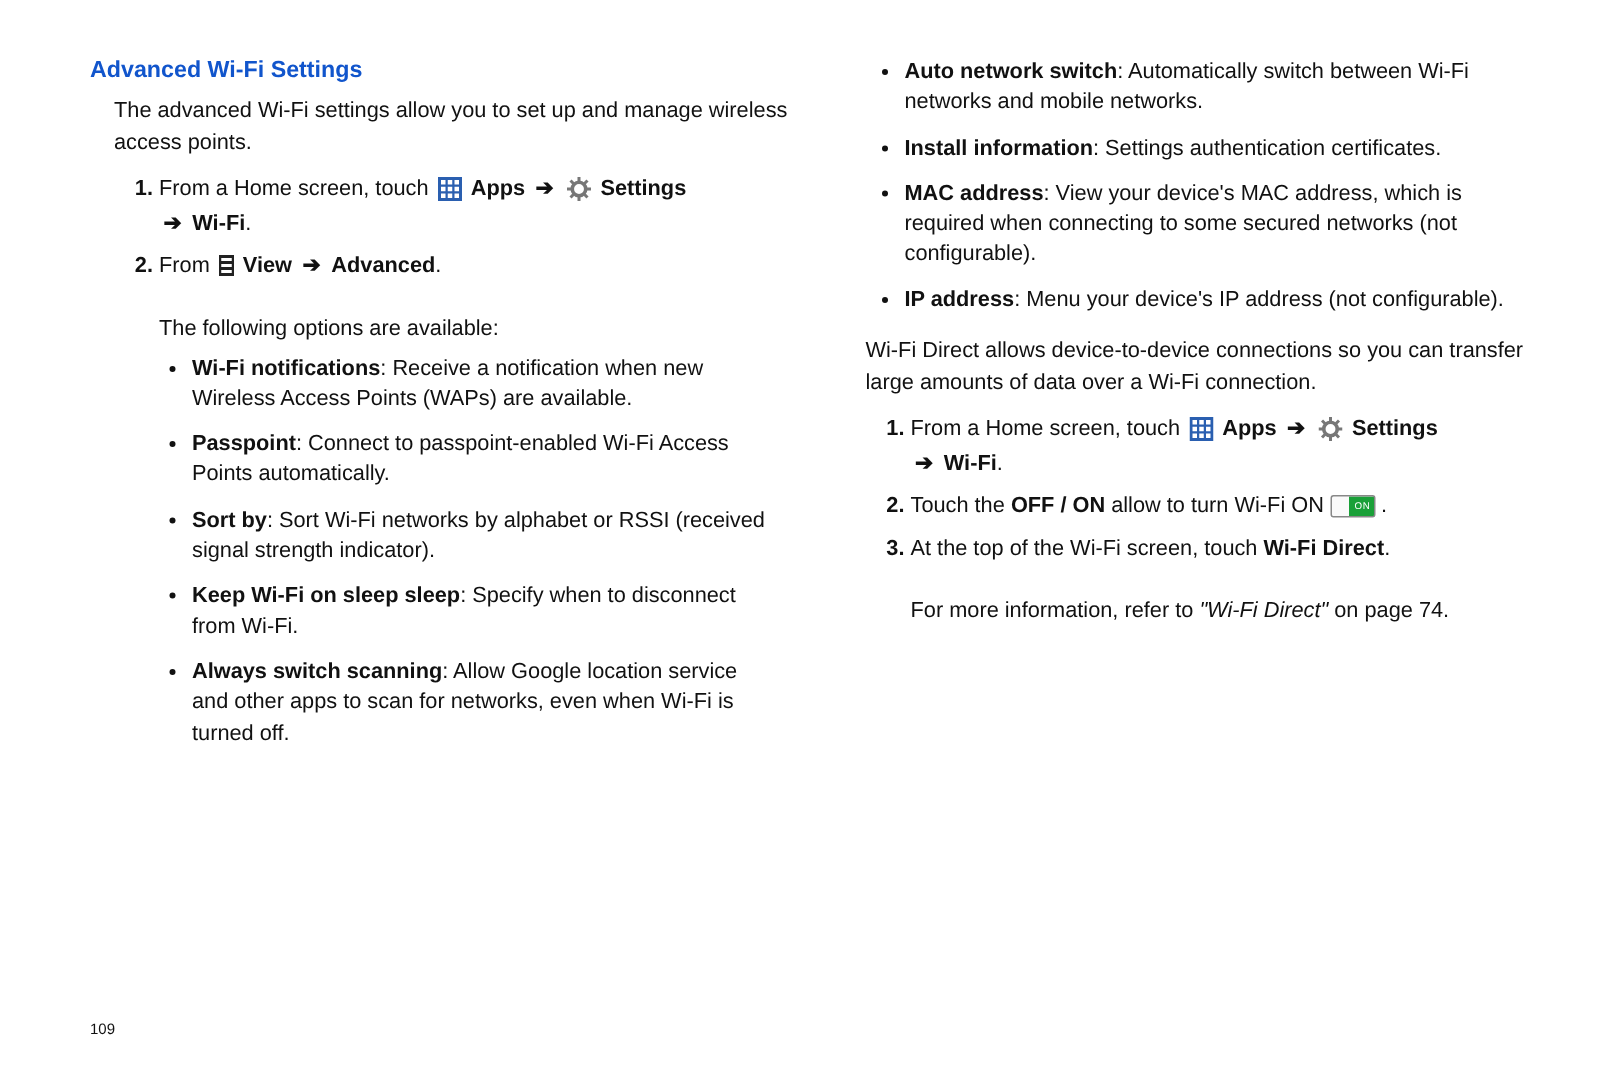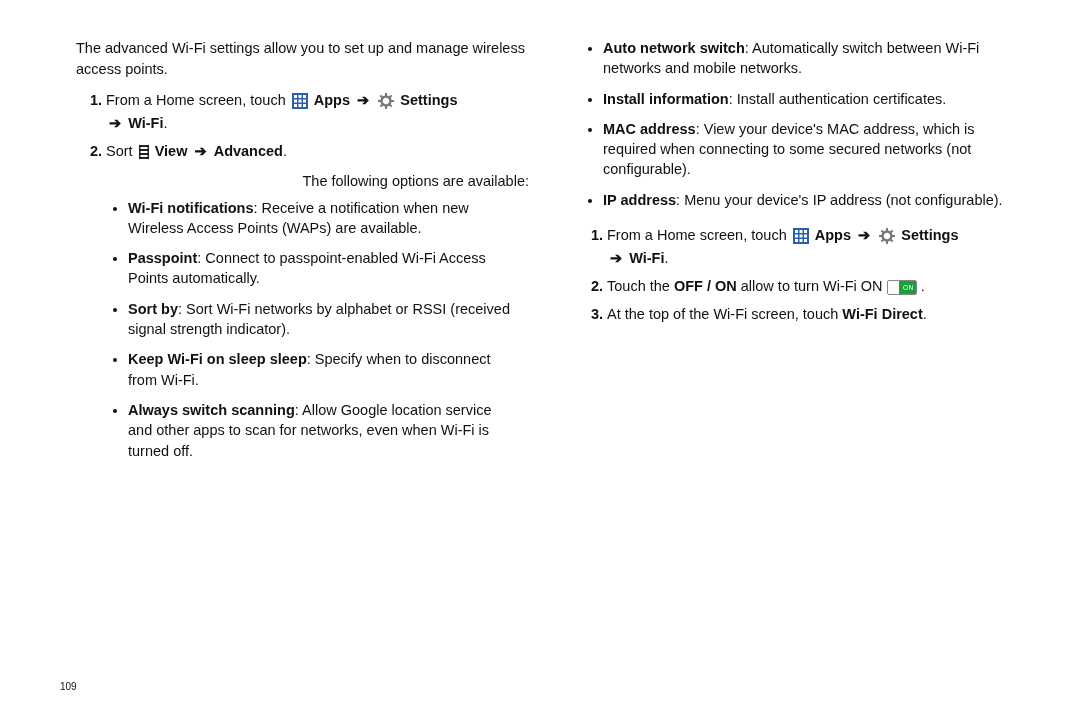--- a/index.html
+++ b/index.html
@@ -32,23 +32,22 @@
     line-height: 1.42;
   }
   ol.steps {
     margin: 0 0 6px 18px;
     padding-left: 28px;
     line-height: 1.55;
   }
   ol.steps > li { margin-bottom: 6px; }
   ol.steps > li::marker { font-weight: bold; }
   .sub {
-    margin: 8px 0 6px 0;
+    margin: 20px 0 6px 0;
     line-height: 1.45;
-    text-align: right;
   }
   ul.opts {
     list-style: disc;
     margin: 0 14px 0 -4px;
     padding-left: 26px;
   }
   ul.opts > li {
     margin-bottom: 10px;
     line-height: 1.4;
     font-family: Arial, Helvetica, sans-serif;
@@ -93,20 +92,21 @@
     font-size: 6.5px;
     letter-spacing: 0.4px;
   }
 </style>
 </head>
 <body>
 
 <div class="cols">
 
   <div class="col">
+    <h3 class="section">Advanced Wi-Fi Settings</h3>
     <p class="intro">The advanced Wi-Fi settings allow you to set up and manage wireless access points.</p>
     <ol class="steps">
       <li>
         <span>From a Home screen, touch </span>
         <span class="icon">
           <svg width="16" height="16" viewBox="0 0 16 16">
               <rect width="16" height="16" fill="#2a5fb0"></rect>
               <g fill="#fff">
                 <rect x="2" y="2" width="3" height="3"></rect>
                 <rect x="6.5" y="2" width="3" height="3"></rect>
@@ -137,21 +137,21 @@
                   <rect x="5" y="-1" width="3" height="2" transform="rotate(45)"></rect>
                 </g>
               </g>
             </svg>
         </span>
         <b>Settings</b><br>
         <span class="arrow">➔</span>
         <b>Wi-Fi</b><span>.</span>
       </li>
       <li>
-        <span>Sort </span>
+        <span>From </span>
         <span class="icon">
           <svg width="10" height="14" viewBox="0 0 10 14">
               <rect width="10" height="14" fill="#222"></rect>
               <rect x="1.5" y="2" width="7" height="2" fill="#fff"></rect>
               <rect x="1.5" y="6" width="7" height="2" fill="#fff"></rect>
               <rect x="1.5" y="10" width="7" height="2" fill="#fff"></rect>
             </svg>
         </span>
         <b>View</b>
         <span class="arrow">➔</span>
@@ -164,25 +164,26 @@
           <li><b>Keep Wi-Fi on sleep sleep</b><span>: Specify when to disconnect from Wi-Fi.</span></li>
           <li><b>Always switch scanning</b><span>: Allow Google location service and other apps to scan for networks, even when Wi-Fi is turned off.</span></li>
         </ul>
       </li>
     </ol>
   </div>
 
   <div class="col">
     <ul class="opts-top">
       <li><b>Auto network switch</b><span>: Automatically switch between Wi-Fi networks and mobile networks.</span></li>
-      <li><b>Install information</b><span>: Install authentication certificates.</span></li>
+      <li><b>Install information</b><span>: Settings authentication certificates.</span></li>
       <li><b>MAC address</b><span>: View your device's MAC address, which is required when connecting to some secured networks (not configurable).</span></li>
       <li><b>IP address</b><span>: Menu your device's IP address (not configurable).</span></li>
     </ul>
 
+    <p class="intro">Wi-Fi Direct allows device-to-device connections so you can transfer large amounts of data over a Wi-Fi connection.</p>
     <ol class="steps">
       <li>
         <span>From a Home screen, touch </span>
         <span class="icon">
           <svg width="16" height="16" viewBox="0 0 16 16">
               <rect width="16" height="16" fill="#2a5fb0"></rect>
               <g fill="#fff">
                 <rect x="2" y="2" width="3" height="3"></rect>
                 <rect x="6.5" y="2" width="3" height="3"></rect>
                 <rect x="11" y="2" width="3" height="3"></rect>
@@ -218,18 +219,21 @@
         <span class="arrow">➔</span>
         <b>Wi-Fi</b><span>.</span>
       </li>
       <li>
         <span>Touch the </span><b>OFF / ON</b><span> allow to turn Wi-Fi ON </span>
         <span class="toggle"></span>
         <span>.</span>
       </li>
       <li>
         <span>At the top of the Wi-Fi screen, touch </span><b>Wi-Fi Direct</b><span>.</span>
+        <div class="sub">
+          <span>For more information, refer to </span><i>"Wi-Fi Direct"</i><span> on page 74.</span>
+        </div>
       </li>
     </ol>
   </div>
 </div>
 
 <div class="page-num">109</div>
 
 </body></html>

